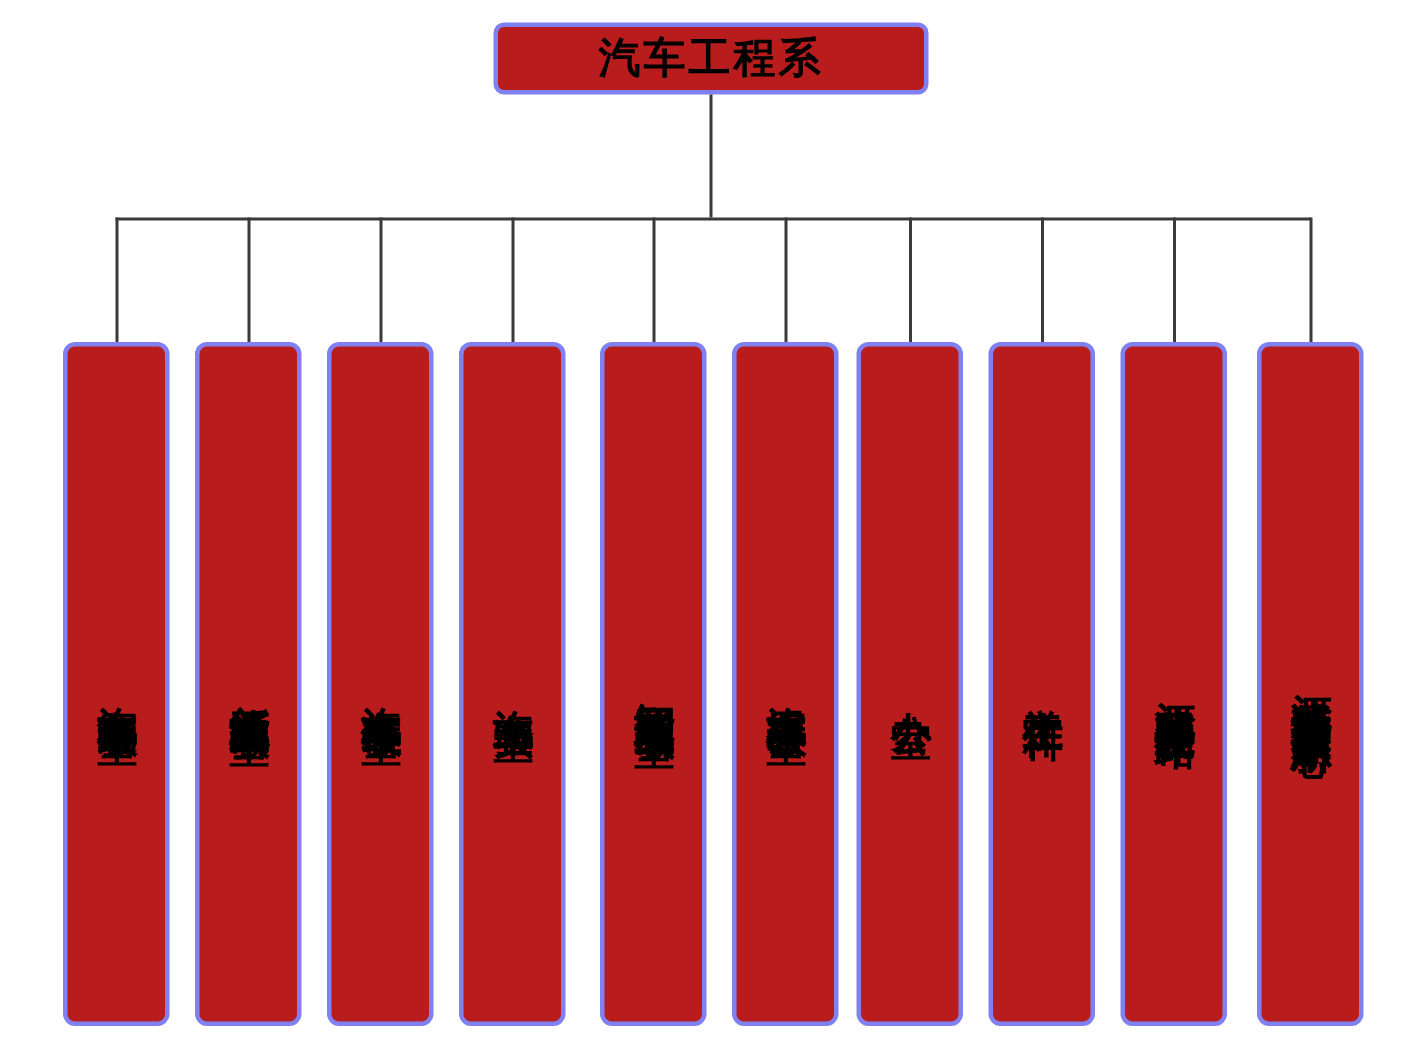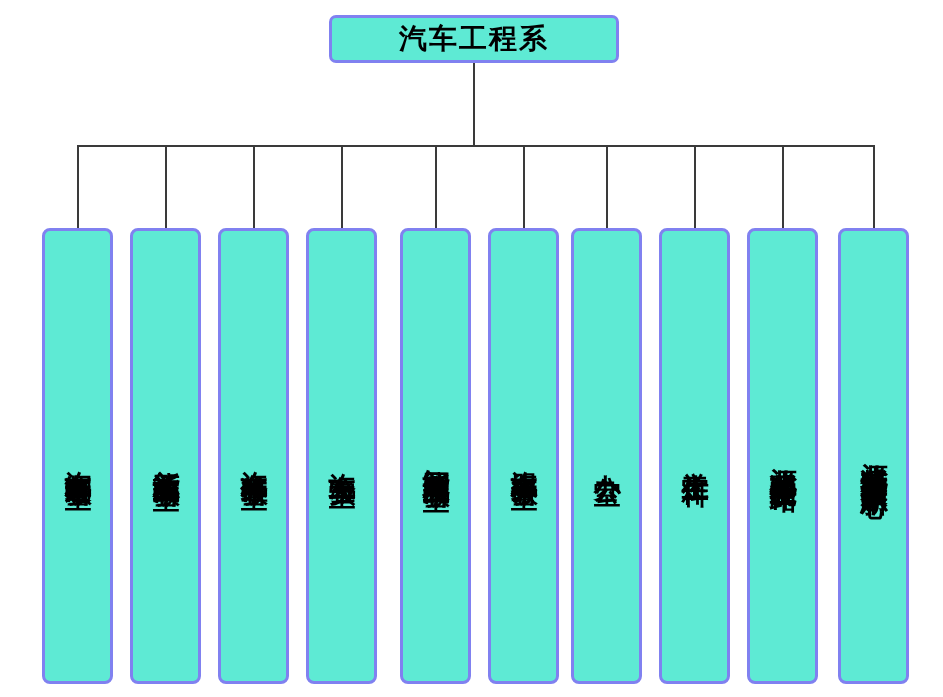--- a/index.html
+++ b/index.html
@@ -15,21 +15,21 @@
     width: 943px;
     height: 697px;
     background: #ffffff;
     overflow: hidden;
   }
 
   
   .node {
     position: absolute;
     box-sizing: border-box;
-    background: #5eead4;
+    background: #b91c1c;
     border: 3px solid #8081f0;
     border-radius: 8px;
     display: flex;
     align-items: center;
     justify-content: center;
   }
 
   .root-node {
     left: 329px;
     top: 15px;

